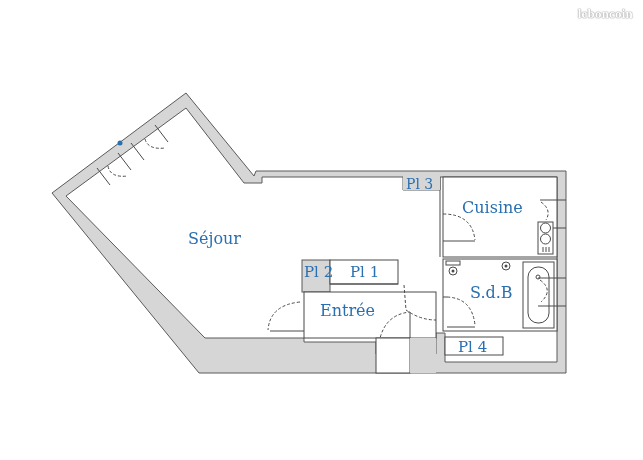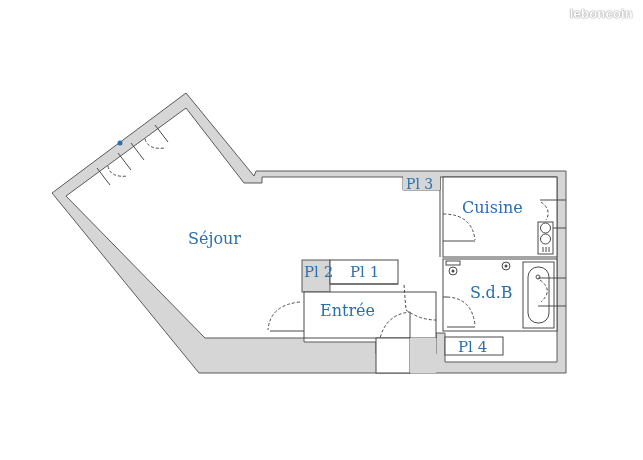--- a/index.html
+++ b/index.html
@@ -1,21 +1,21 @@
 <!DOCTYPE html>
 <html><head>
   <meta charset="utf-8">
   <style>
     html, body { margin: 0; padding: 0; background: #ffffff; }
     body { width: 643px; height: 460px; position: relative; overflow: hidden; }
     .plan { position: absolute; left: 0; top: 0; width: 643px; height: 460px; }
     .room-label { font-family: "DejaVu Serif", "Liberation Serif", serif; fill: #2a6fb0; }
     .watermark {
       position: absolute; right: 10px; top: 6px;
-      font-family: Liberation Sans, sans-serif;
+      font-family: Liberation Serif, serif;
       font-size: 13px; font-weight: bold; color: #ffffff;
       text-shadow: 0 0 1px #9a9a9a, 0 0 1px #9a9a9a, 0 0 2px #bdbdbd;
       letter-spacing: 0.2px;
     }
     .wall { fill: #d6d6d6; stroke: #5a5a5a; stroke-width: 1; }
     .line { stroke: #4a4a4a; stroke-width: 1; fill: none; }
     .dash { stroke: #4a4a4a; stroke-width: 1; fill: none; stroke-dasharray: 3 2; }
     .white { fill: #ffffff; stroke: #4a4a4a; stroke-width: 1; }
   </style>
 </head>

